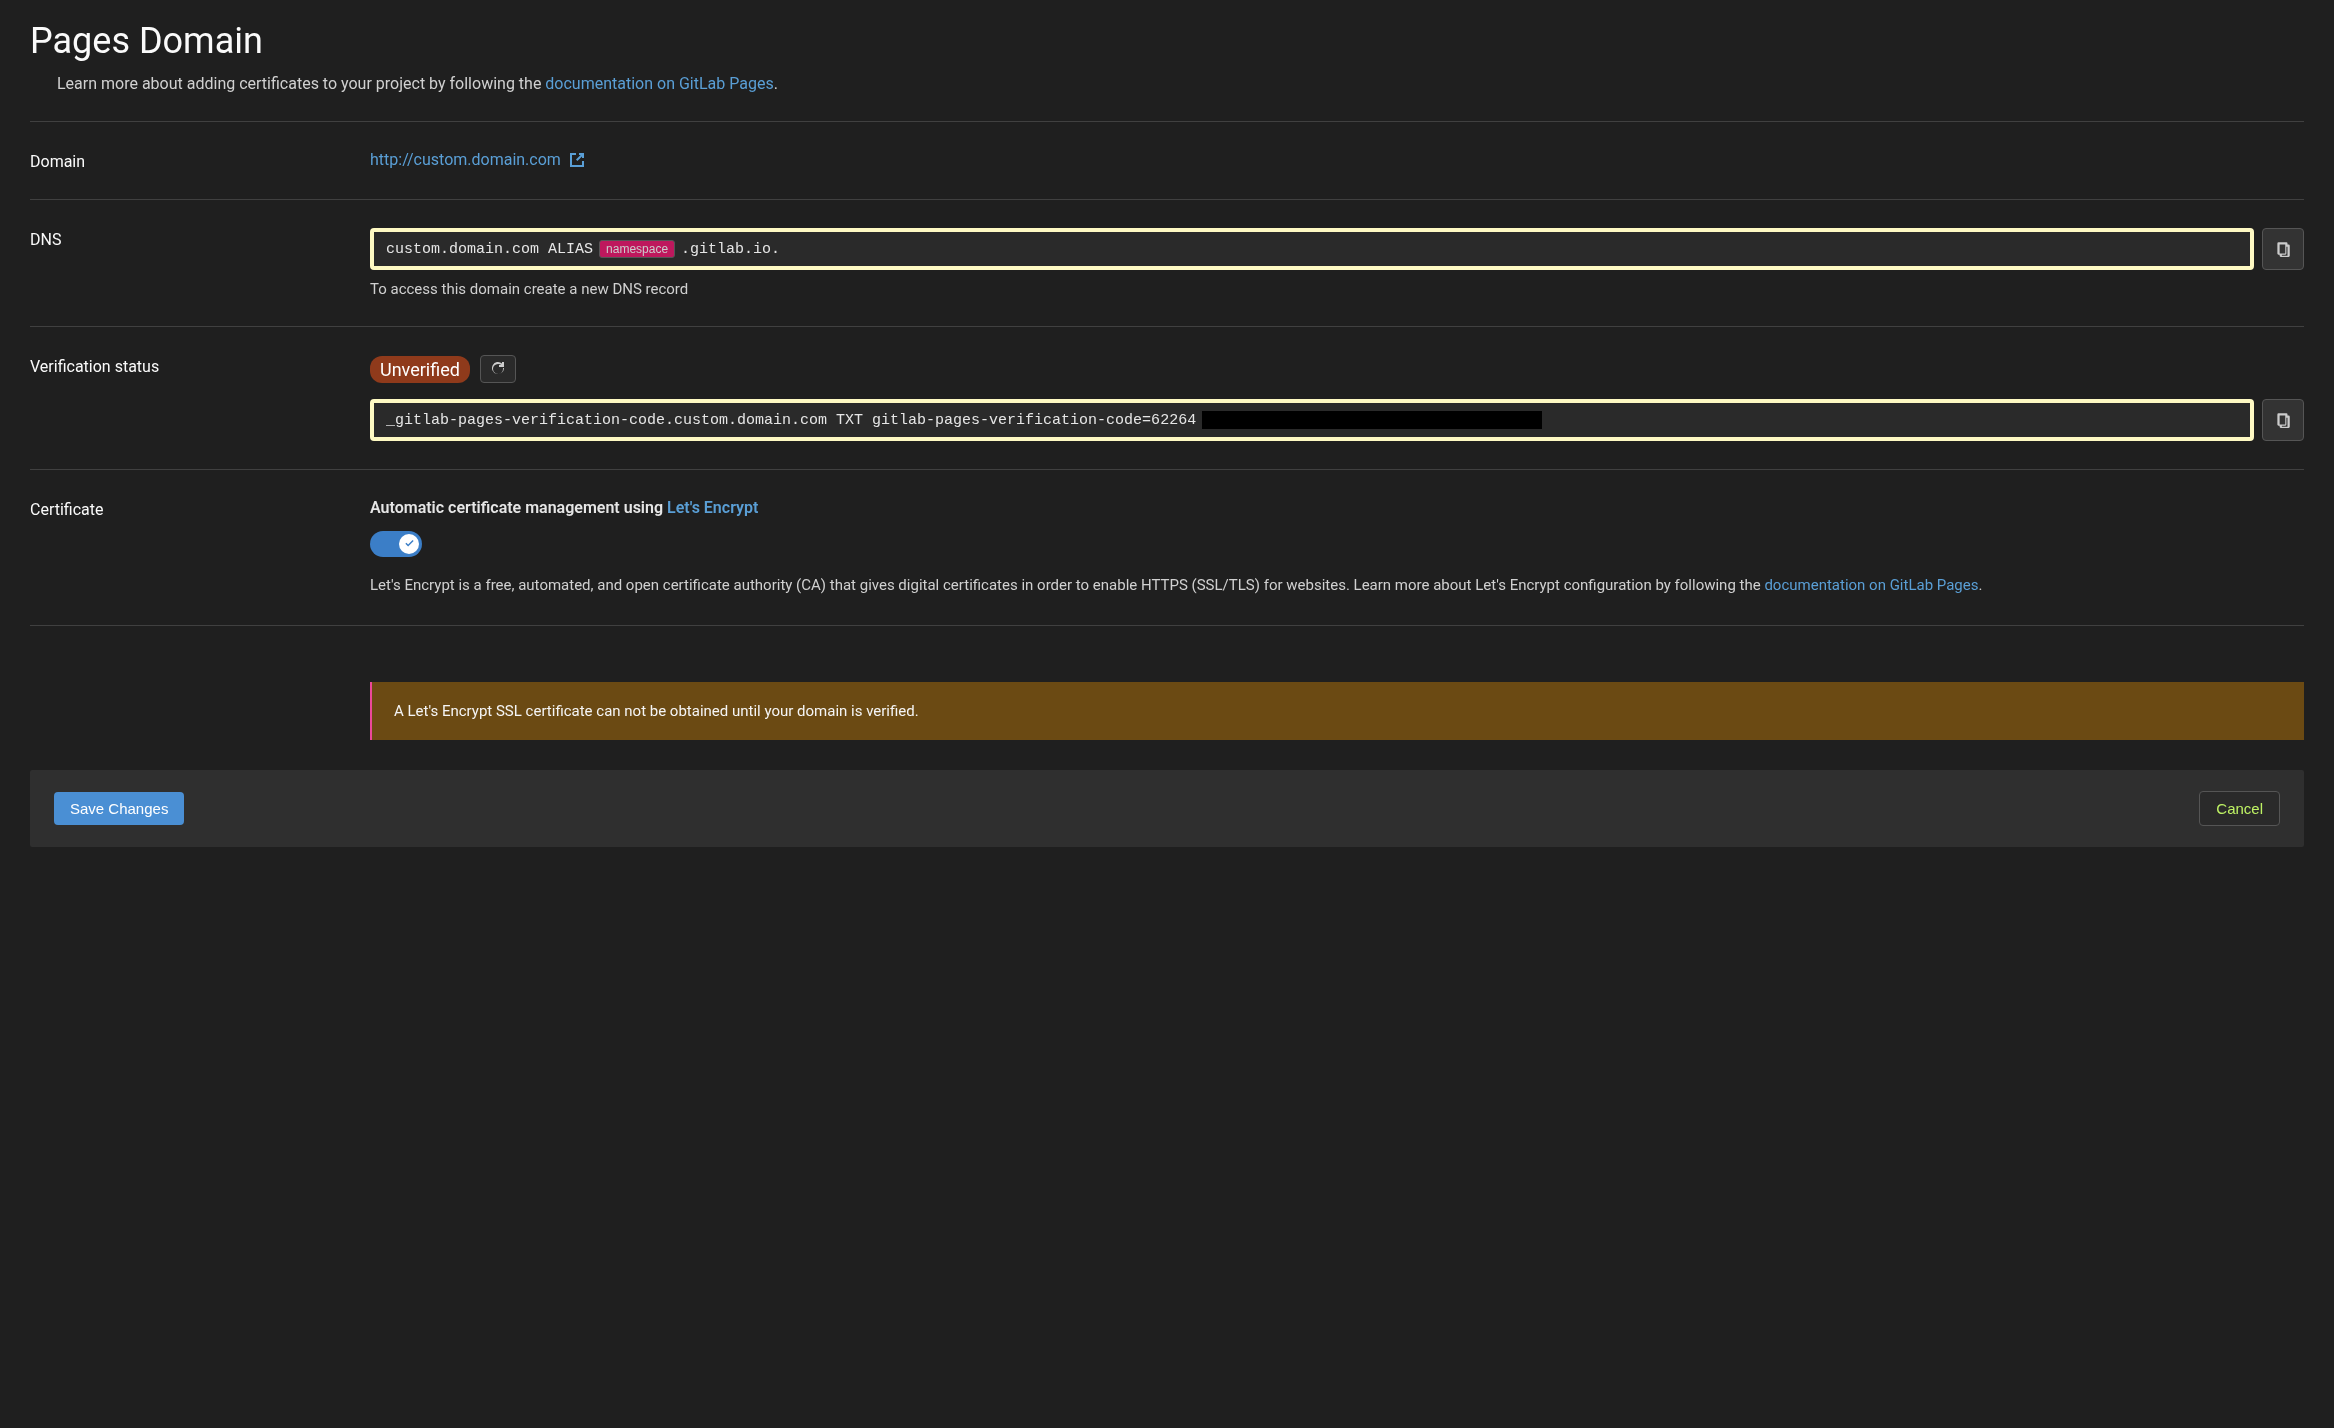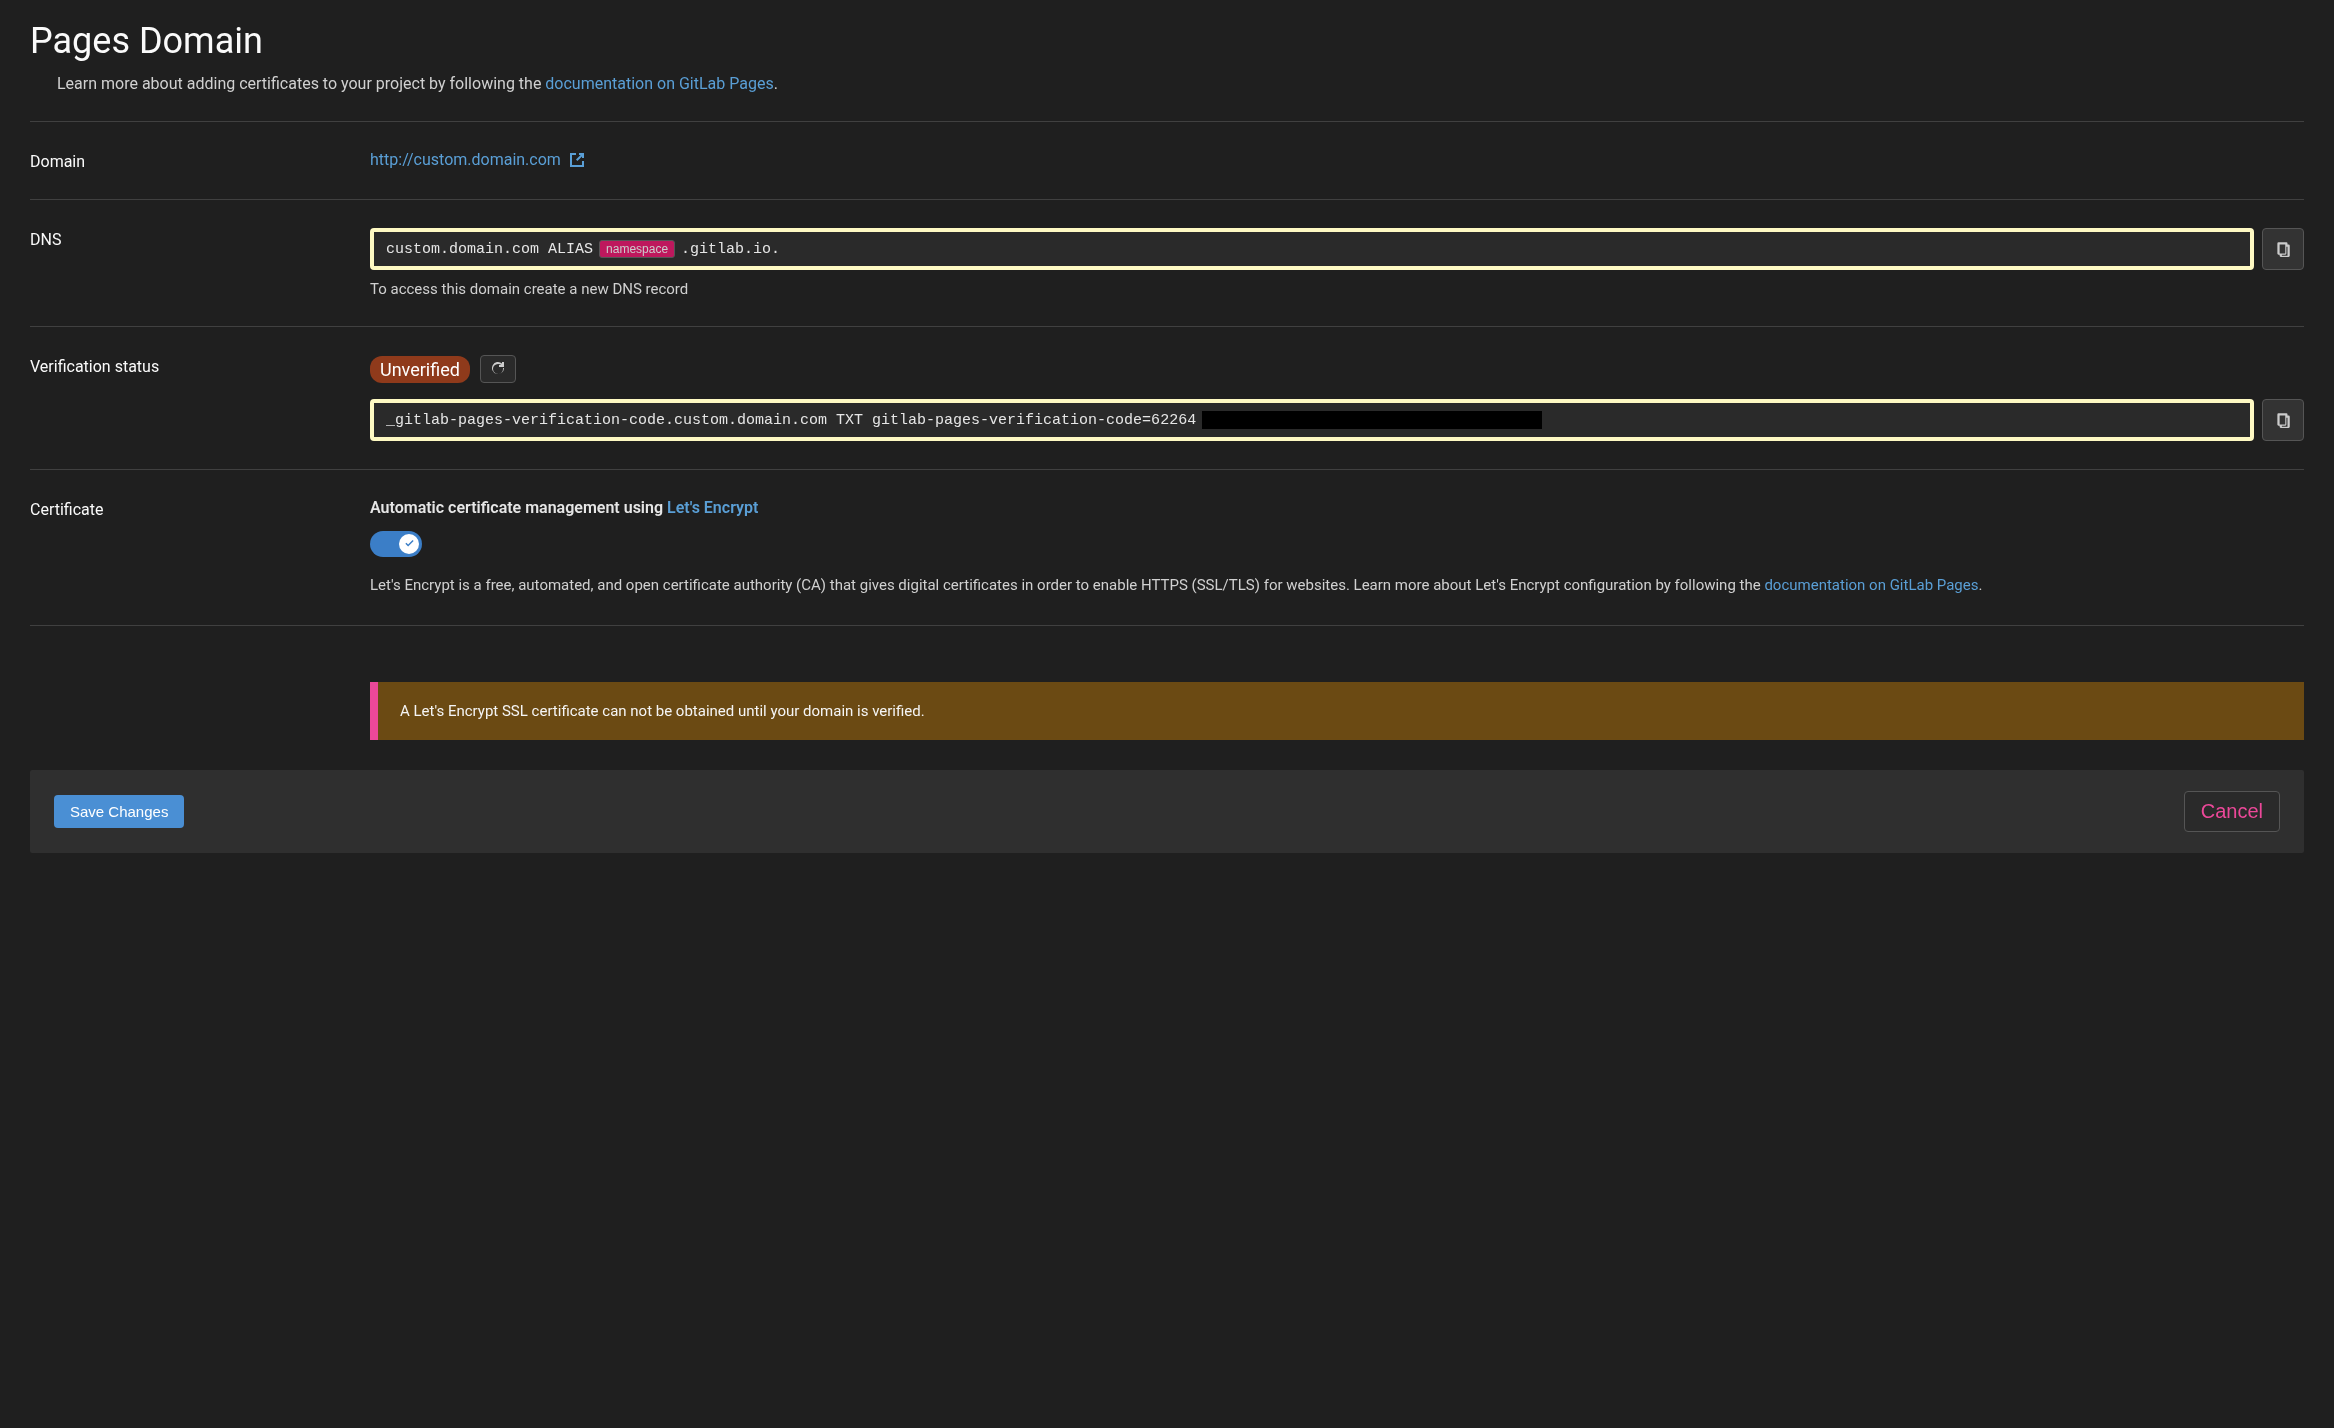--- a/index.html
+++ b/index.html
@@ -175,21 +175,21 @@
       height: 11px;
       fill: #3b7ec7;
     }
     .cert-desc {
       font-size: 15px;
       color: #d0d0d0;
       line-height: 1.6;
     }
     .alert-box {
       background: #6b4a13;
-      border-left: 8px solid #ec4899;
+      border-left: 2px solid #ec4899;
       padding: 20px 22px;
       margin-top: 28px;
       margin-bottom: 30px;
       color: #f5f5f5;
       font-size: 15px;
     }
     .footer-bar {
       background: #2f2f2f;
       padding: 21px 24px;
       display: flex;
@@ -201,25 +201,25 @@
       background: #4a8fd4;
       color: #fff;
       border: none;
       padding: 8px 16px;
       border-radius: 4px;
       font-size: 15px;
       cursor: pointer;
     }
     .btn-secondary {
       background: #2a2a2a;
-      color: #ec4899;
+      color: #bef264;
       border: 1px solid #555;
       padding: 8px 16px;
       border-radius: 4px;
-      font-size: 20px;
+      font-size: 15px;
       cursor: pointer;
     }
   </style>
 </head>
 <body>
 
 <h1>Pages Domain</h1>
 <p class="intro">
   <span>Learn more about adding certificates to your project by following the </span><a class="link" href="#">documentation on GitLab Pages</a><span>.</span>
 </p>

